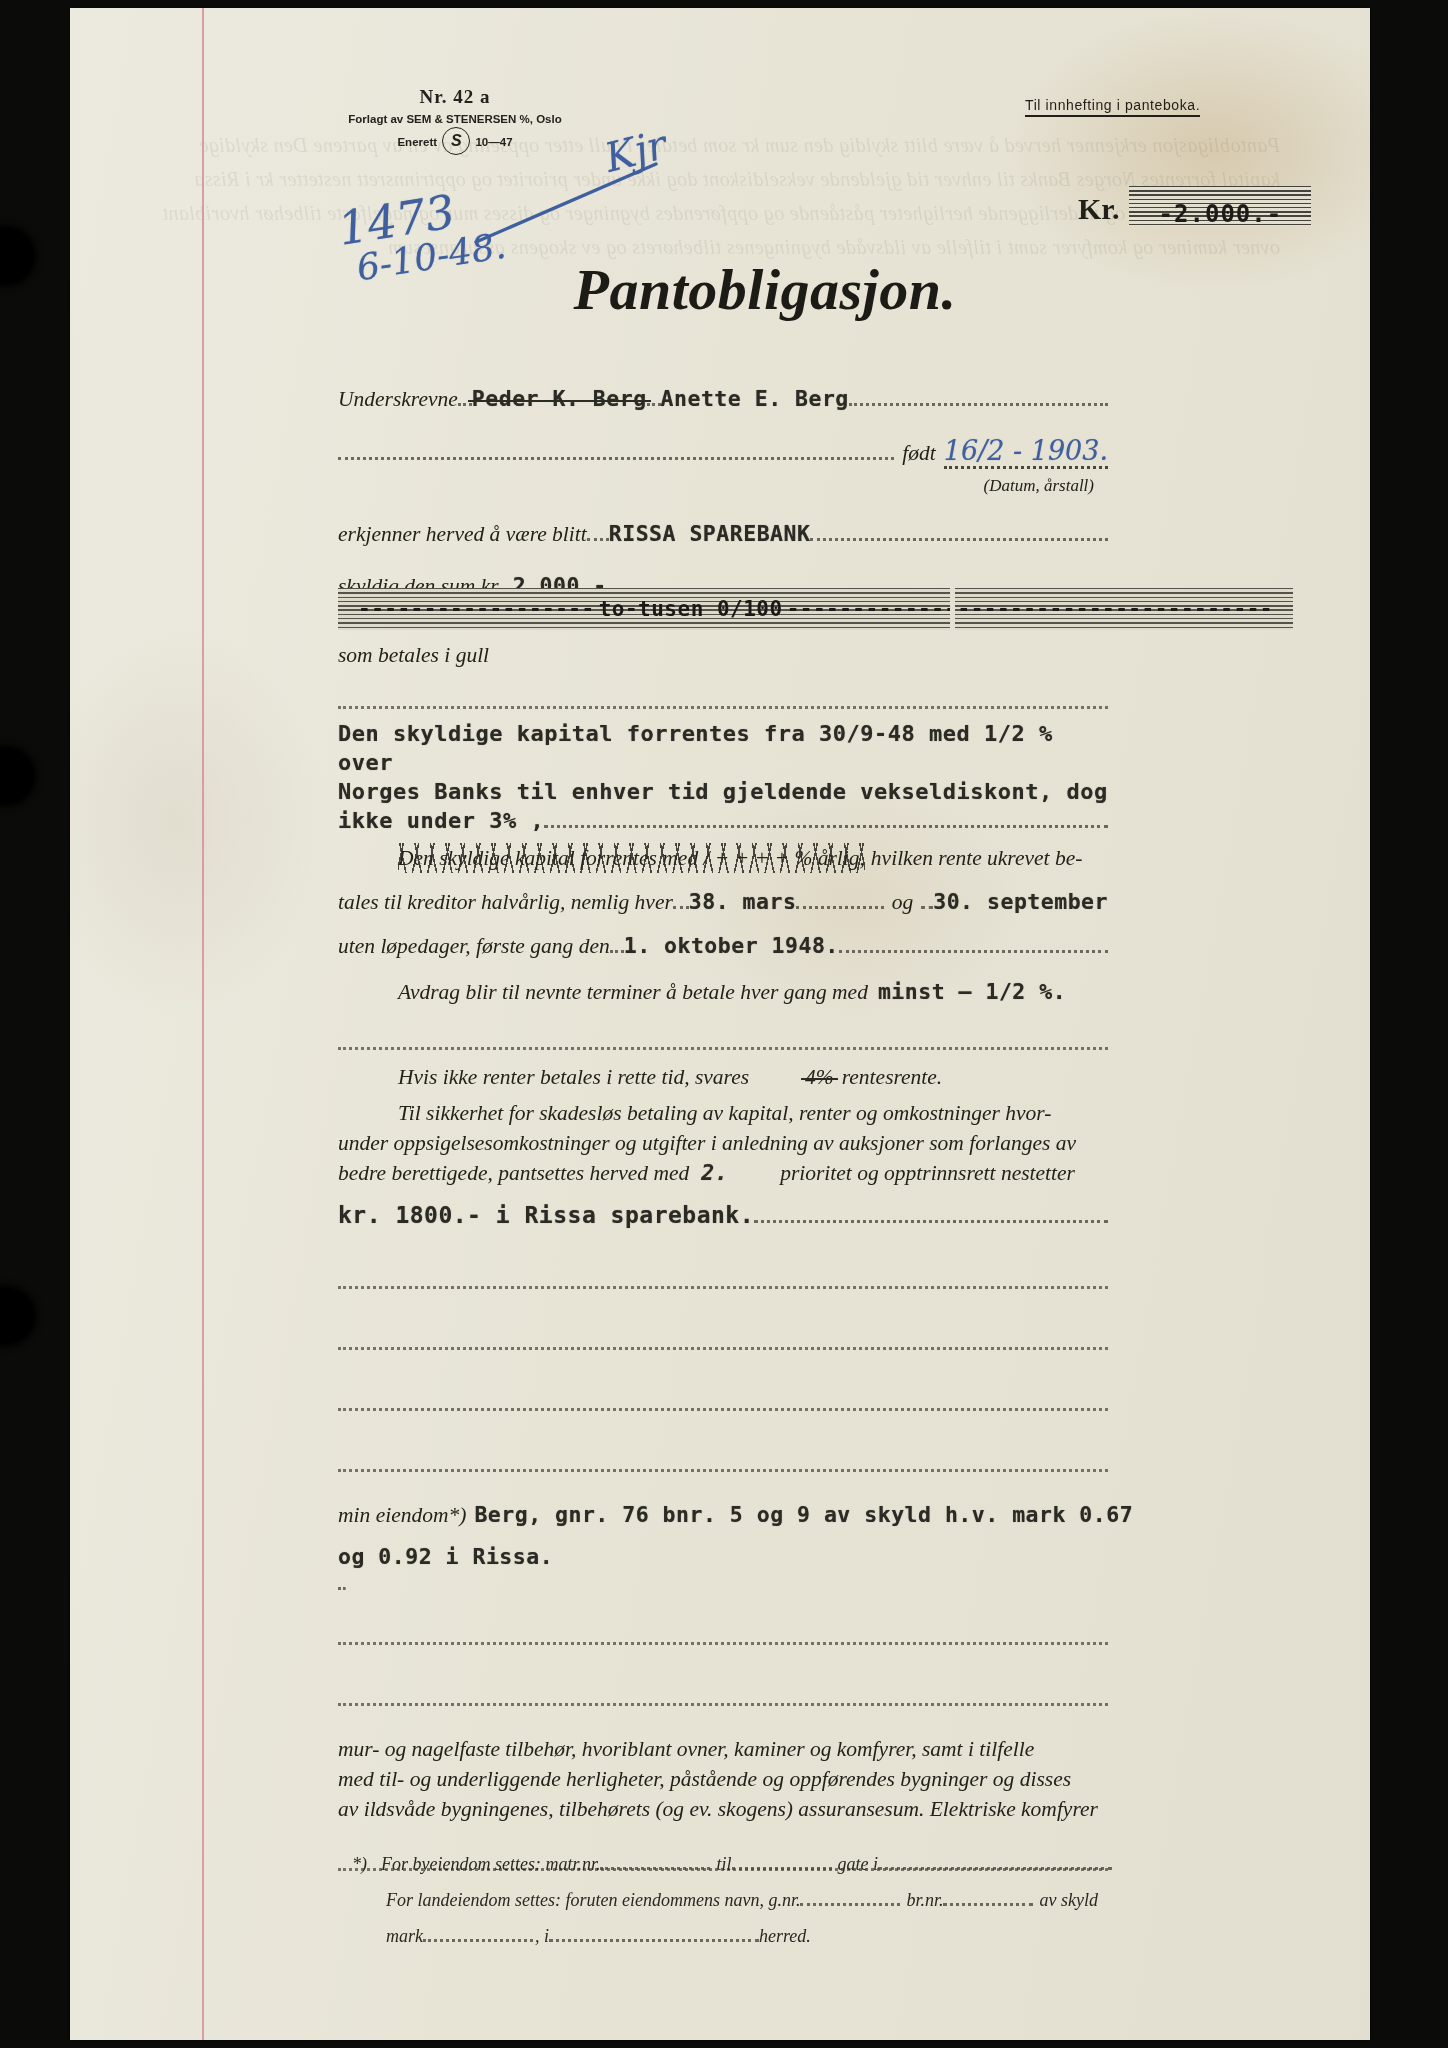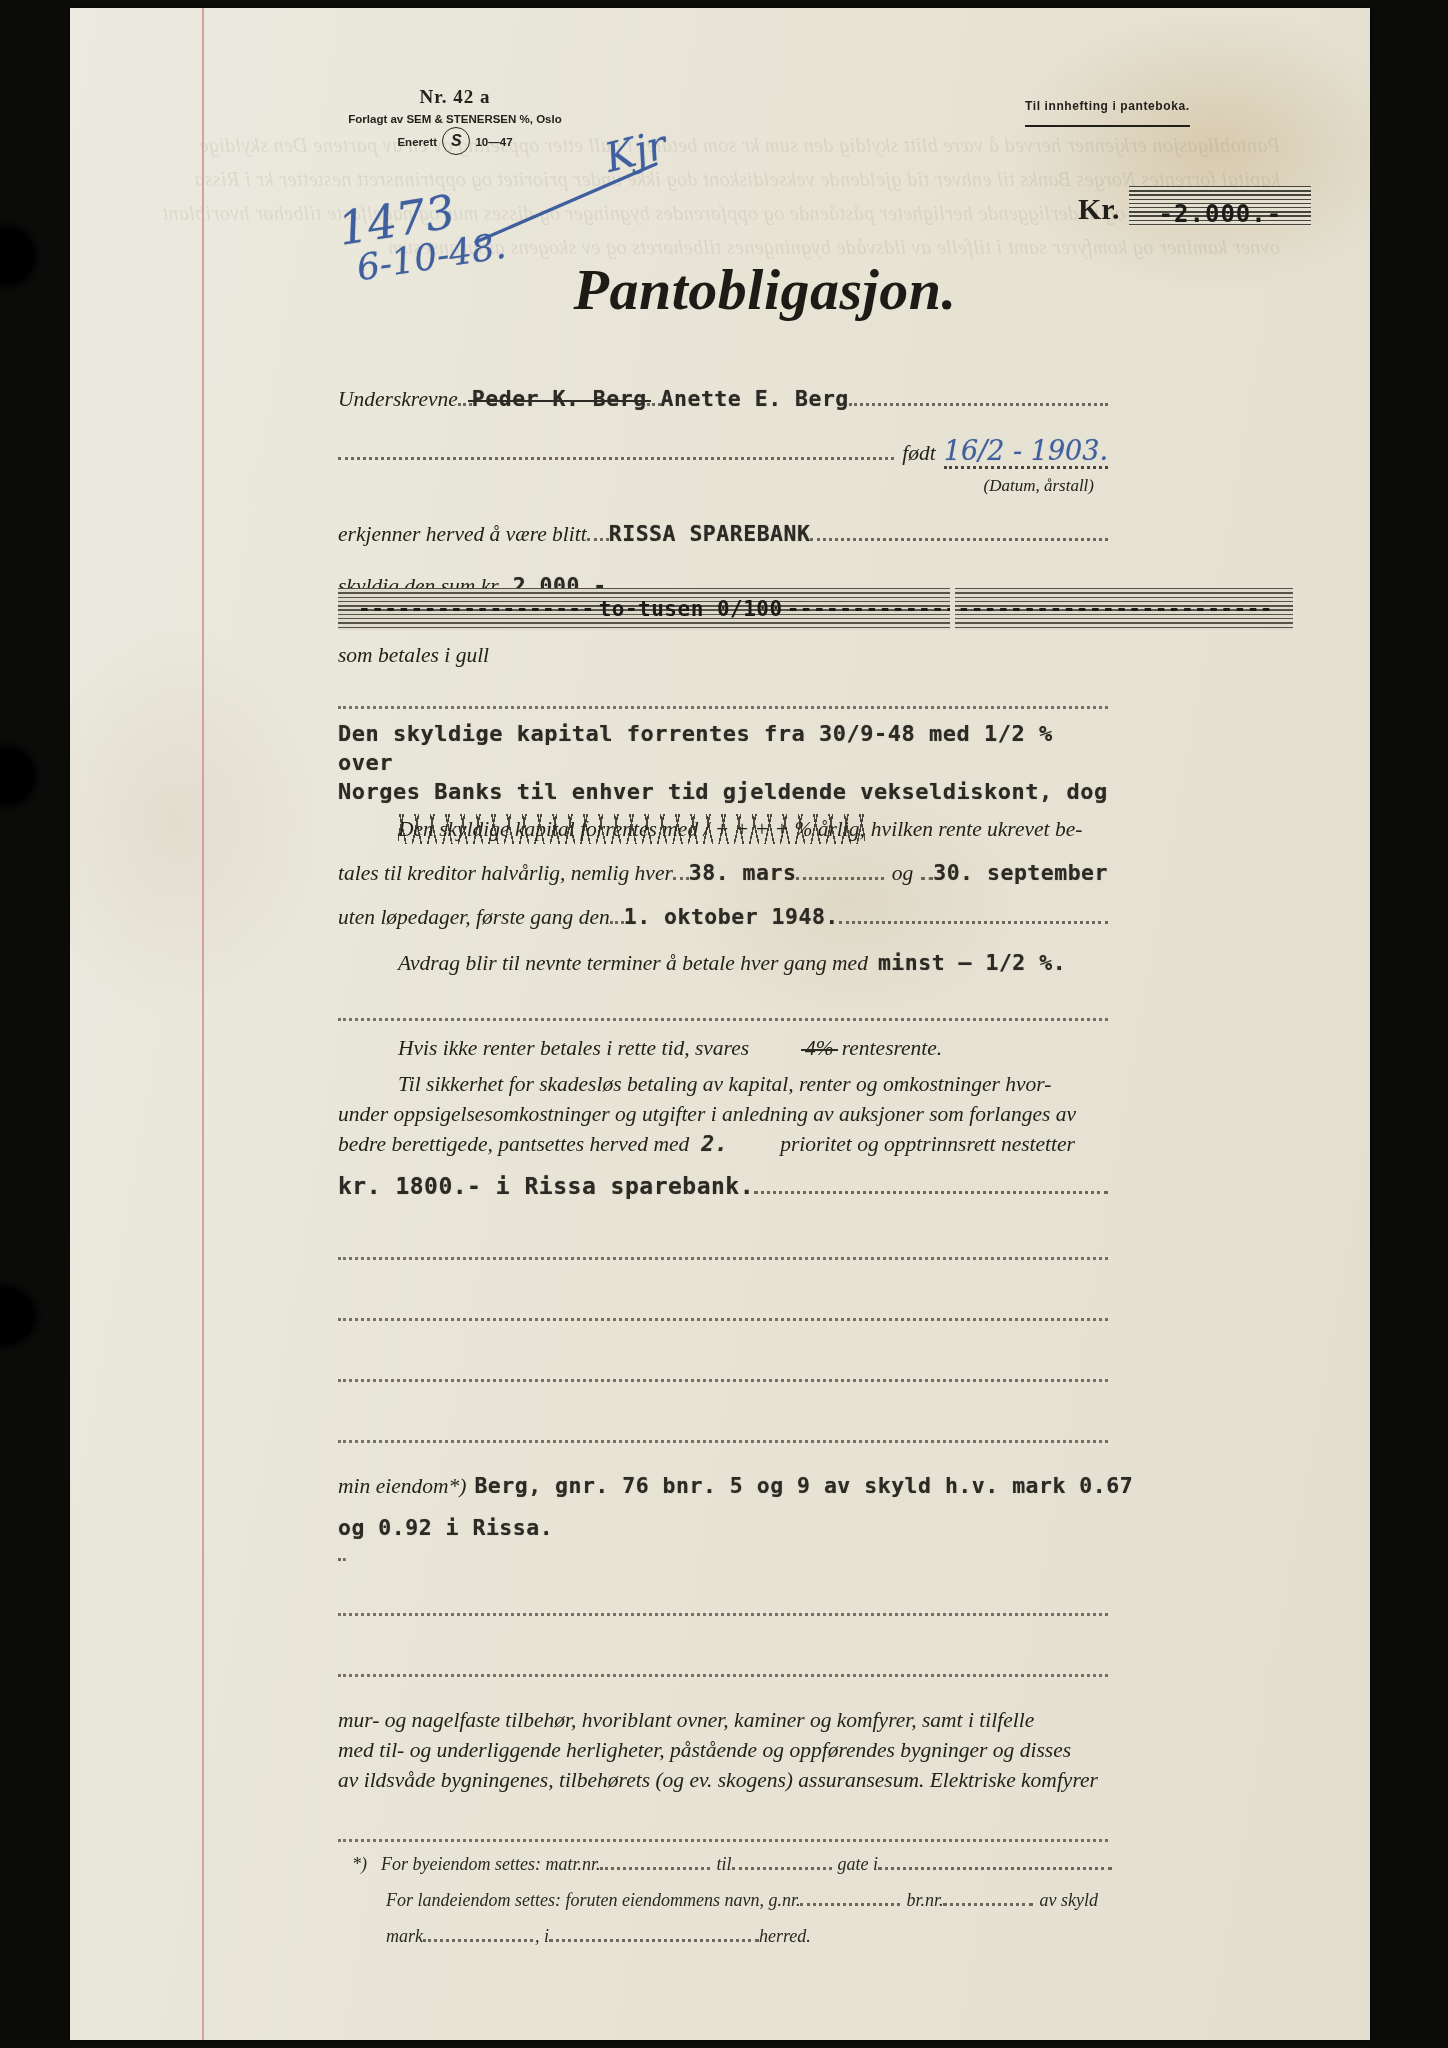--- a/index.html
+++ b/index.html
@@ -49,23 +49,23 @@
   #hdr-left .nr{font-family:"Liberation Serif",serif;font-weight:700;font-size:19px;
                 letter-spacing:1px;color:#23221d;}
   #hdr-left .pub{font-family:"Liberation Sans",sans-serif;font-weight:700;
                  font-size:11.5px;line-height:15px;color:#23221d;margin-top:4px;}
   #logo{display:inline-block;width:26px;height:26px;border:1.6px solid #23221d;
         border-radius:50%;vertical-align:-9px;margin:0 2px;position:relative;}
   #logo:after{content:"S";position:absolute;inset:0;font-size:16px;font-weight:700;
               line-height:25px;text-align:center;font-style:italic;}
 
   #hdr-right{position:absolute;left:955px;top:88px;}
-  #hdr-right .til{font-family:"Liberation Sans",sans-serif;font-weight:700;font-size:12px;
+  #hdr-right .til{font-family:"Liberation Sans",sans-serif;font-weight:400;font-size:14px;
                   letter-spacing:.6px;color:#1f1e19;border-bottom:2px solid #1f1e19;
-                  padding-bottom:12px;display:inline-block;}
+                  padding-bottom:2px;display:inline-block;}
   #kr-row{position:absolute;left:1008px;top:178px;display:flex;align-items:flex-end;gap:10px;}
   #kr-row .krlab{font-family:"Liberation Serif",serif;font-weight:700;font-size:30px;color:#201f1a;}
   #kr-box{width:182px;height:40px;position:relative;
      background:repeating-linear-gradient(180deg,#46443a 0 1.4px,#e3e0d2 1.4px 4.2px);
      display:flex;align-items:center;justify-content:center;}
   #kr-box span{font-family:"DejaVu Sans Mono",monospace;font-weight:700;font-size:24px;
                color:#1c1b17;letter-spacing:1px;position:relative;top:8px;}
 
   
   .hand{font-family:"DejaVu Serif",serif;font-style:italic;color:#3f5f9e;
@@ -195,20 +195,24 @@
     <div style="position:absolute;left:268px;top:632px;width:770px;font-size:21.5px;line-height:30px;color:#232219;">
 
       <div class="row">
         <span class="it seg">som betales i gull</span>
       </div>
       <div class="blank" style="margin-top:6px;margin-bottom:10px;"></div>
 
       <div class="typed" style="font-size:22px;line-height:29px;">
         <div>Den skyldige kapital forrentes fra 30/9-48 med 1/2 % over</div>
         <div>Norges Banks til enhver tid gjeldende vekseldiskont, dog</div>
+        <div class="row">
+          <span class="seg">ikke under 3% ,</span>
+          <span class="dots"></span>
+        </div>
       </div>
 
       <div class="row" style="margin-top:8px;">
         <span style="width:60px;"></span>
         <span class="it seg" style="position:relative;">
           <span>Den skyldige kapital forrentes med / + + + + % årlig,</span>
           <span class="xxx"></span>
         </span>
         <span class="it seg" style="padding-left:6px;">hvilken rente ukrevet be-</span>
       </div>

